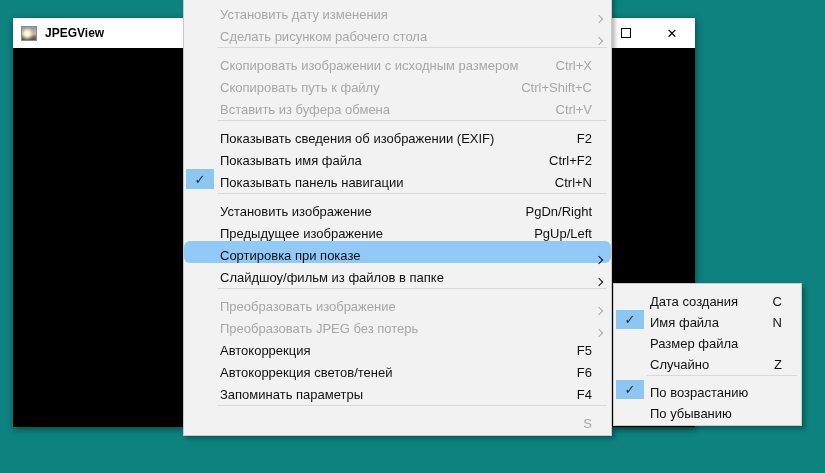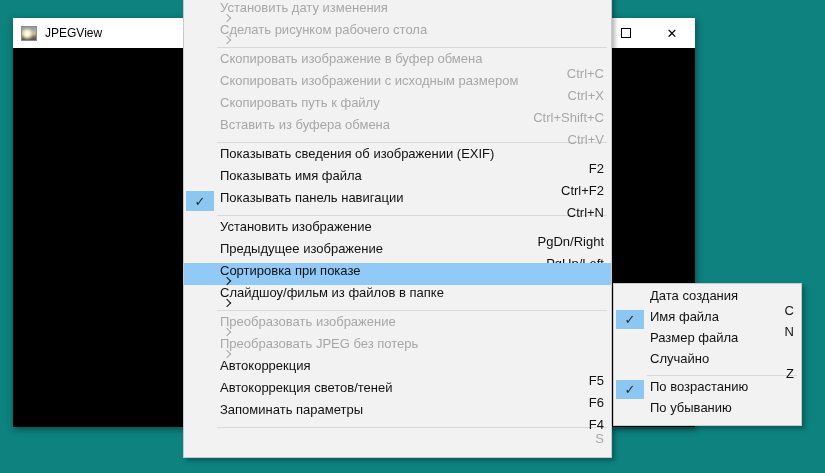--- a/index.html
+++ b/index.html
@@ -34,48 +34,47 @@
     height: 30px; background: var(--titlebar-bg);
     display: flex; align-items: center;
   }
   .title-icon {
     width: 16px; height: 15px; margin-left: 8px; flex: none;
     border: 1px solid #8d8d8d;
     background:
       radial-gradient(circle at 38% 52%, #fffdf2 0 14%, rgba(255,241,190,0.9) 26%, rgba(228,214,180,0.35) 48%, rgba(0,0,0,0) 62%),
       linear-gradient(180deg, #8f99a1 0%, #b9b6ab 42%, #cdb687 55%, #7a7264 75%, #55514b 100%);
   }
-  .title-text { margin-left: 8px; font-size: 12px; color: #000; white-space: nowrap; }
+  .title-text { margin-left: 8px; font-size: 12px; color: #000; white-space: nowrap; font-weight: bold; }
   .titlebar-buttons { margin-left: auto; height: 100%; display: flex; }
   .tb-btn { width: 46px; height: 100%; display: flex; align-items: center; justify-content: center; }
   .max-glyph { width: 10px; height: 10px; border: 1px solid #000; display: block; }
   .close-glyph { font-size: 13px; color: #000; line-height: 1; }
   .window-content { position: absolute; left: 0; right: 0; top: 30px; bottom: 0; background: var(--content-bg); }
 
   
   .menu {
     position: absolute; background: var(--menu-bg);
     border: 1px solid var(--menu-border);
     padding: 4px 0;
     box-shadow: 3px 3px 4px rgba(0,0,0,0.28);
   }
   #main-menu { left: 183px; top: -5px; width: 429px; z-index: 5; }
   #sub-menu  { left: 613px; top: 283px; width: 189px; z-index: 6; }
 
   .menu-item {
     position: relative; height: 22px;
-    display: flex; align-items: flex-start;
+    display: flex; align-items: flex-end;
     padding: 0 7px 0 36px;
     font-size: 13px; color: var(--text);
     white-space: nowrap;
-    flex-direction: column;
   }
   #sub-menu .menu-item { height: 21px; }
   .menu-item.disabled { color: var(--disabled); }
-  .menu-item.highlighted { background: var(--hl); }
+  .menu-item.highlighted { background: var(--hl); border-radius: 6px; }
 
   .check {
     position: absolute; left: 2px; top: 1px; bottom: 1px; width: 28px;
     background: var(--check-bg);
     display: flex; align-items: center; justify-content: center;
     font-size: 13px; color: #2a2a2a;
   }
   .label { flex: none; }
   .shortcut { margin-left: auto; padding-left: 18px; }
   .arrow {
@@ -118,26 +117,20 @@
   </div>
       <div class="menu-item disabled">
 
     <span class="label">Сделать рисунком рабочего стола</span>
     <span class="shortcut"></span>
     <span class="arrow"></span>
   </div>
       <div class="menu-separator"></div>
       <div class="menu-item disabled">
 
-    <span class="label">Скопировать изображение в буфер обмена</span>
-    <span class="shortcut">Ctrl+C</span>
-    <span class="arrow" style="visibility: hidden;"></span>
-  </div>
-      <div class="menu-item disabled">
-
     <span class="label">Скопировать изображении с исходным размером</span>
     <span class="shortcut">Ctrl+X</span>
     <span class="arrow" style="visibility: hidden;"></span>
   </div>
       <div class="menu-item disabled">
 
     <span class="label">Скопировать путь к файлу</span>
     <span class="shortcut">Ctrl+Shift+C</span>
     <span class="arrow" style="visibility: hidden;"></span>
   </div>

